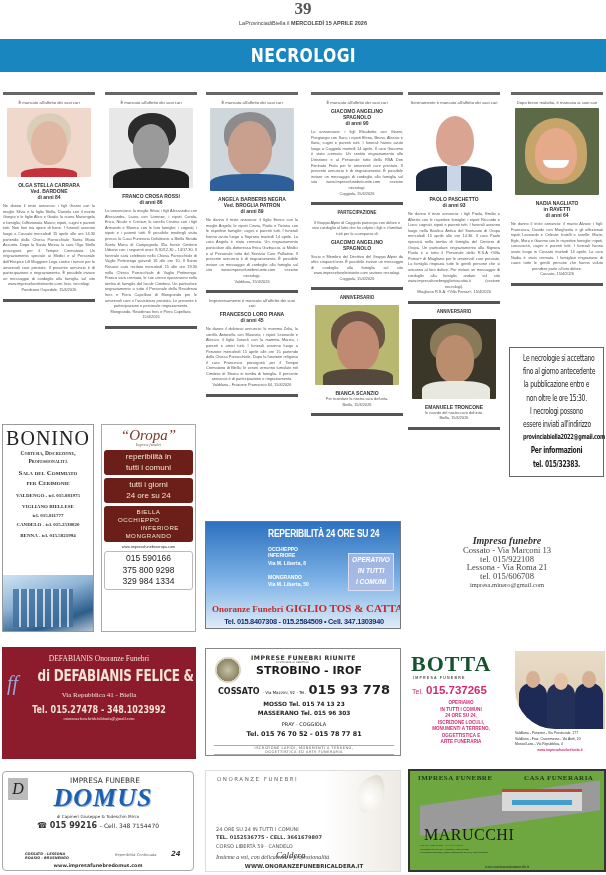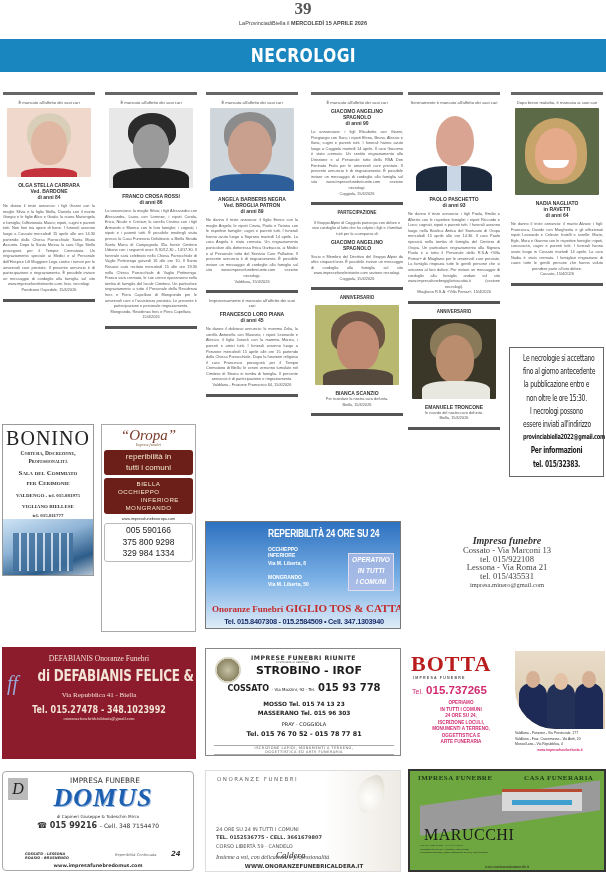--- a/index.html
+++ b/index.html
@@ -29,21 +29,21 @@
   .ph { border-radius: 1px; position: relative; overflow: hidden; }
   .ph .head { position: absolute; border-radius: 50% 50% 45% 45%; }
   .ph .hair { position: absolute; border-radius: 50% 50% 40% 40%; }
   .ph .torso { position: absolute; border-radius: 40% 40% 0 0; }
 
   .notice-box { position: absolute; left: 509px; top: 347px; width: 95px; height: 130px; border: 1.5px solid #666; text-align: center; font-family: "DejaVu Sans", sans-serif; font-size: 8.4px; line-height: 13.2px; color: #222; padding-top: 4px; letter-spacing: -0.4px; }
   .notice-box .l { display: block; transform: scaleX(0.72); white-space: nowrap; }
   .notice-box .strong { font-weight: bold; }
 
   .ad { position: absolute; overflow: hidden; }
-  .bonino { left: 2px; top: 424px; width: 92px; height: 152px; border: 1px solid #999; background: #fff; text-align: center; font-family: "Liberation Serif", serif; color: #333; }
+  .bonino { left: 2px; top: 424px; width: 92px; height: 208px; border: 1px solid #999; background: #fff; text-align: center; font-family: "Liberation Serif", serif; color: #333; }
   .bonino .logo { font-size: 20px; letter-spacing: 1px; margin-top: 2px; color: #222; }
   .bonino .t { font-size: 5.5px; font-variant: small-caps; font-weight: bold; line-height: 7.5px; }
   .bonino .t2 { font-size: 7px; font-variant: small-caps; font-weight: bold; line-height: 10px; margin-top: 3px; }
   .bonino .addr { font-size: 5px; font-weight: bold; line-height: 11px; margin-top: 2px; }
   .bonino .bld { position: absolute; left: 0; bottom: 0; width: 92px; height: 56px; background: linear-gradient(160deg, #cfe4f5 0%, #8fb4d6 40%, #2d5d8a 75%, #b9c8d6 100%); }
   .bonino .bld:after { content: ""; position: absolute; left: 10px; top: 14px; width: 60px; height: 38px; background: repeating-linear-gradient(90deg, #3f6f9c 0 6px, #d9e6f1 6px 8px); opacity: 0.8; }
 
   .oropa { left: 101px; top: 424px; width: 95px; height: 208px; border: 1px solid #aaa; background: #fff; text-align: center; }
   .oropa .logo { font-family: "Liberation Serif", serif; font-style: italic; font-size: 15px; color: #7a3a2a; margin-top: 2px; }
   .oropa .sub { font-family: "Liberation Serif", serif; font-style: italic; font-size: 4px; color: #7a5a3a; margin-top: -2px; }
@@ -78,21 +78,21 @@
 
   .strobino { left: 205px; top: 648px; width: 196px; height: 108px; border: 1px solid #888; background: #fff; text-align: center; color: #222; font-family: "DejaVu Sans", sans-serif; }
   .strobino .emb { position: absolute; left: 9px; top: 8px; width: 26px; height: 26px; border-radius: 50%; background: radial-gradient(circle, #c8c2a8 0%, #8d8664 60%, #d9d4c2 62%); }
   .strobino .h1 { position: absolute; left: 45px; top: 5px; font-size: 6.2px; font-weight: bold; color: #333; letter-spacing: 0.5px; }
   .strobino .h1s { position: absolute; left: 70px; top: 12px; font-size: 2.5px; color: #444; }
   .strobino .h2 { position: absolute; left: 50px; top: 15px; font-size: 11px; font-weight: bold; color: #1a1a1a; white-space: nowrap; }
   .strobino .row { position: absolute; left: 0; width: 196px; white-space: nowrap; font-weight: bold; }
   .strobino .foot { position: absolute; left: 8px; top: 96px; width: 180px; height: 10px; border-top: 1px solid #aaa; border-bottom: 1px solid #aaa; font-size: 3.5px; line-height: 4.3px; color: #555; letter-spacing: 0.5px; }
 
   .botta { left: 409px; top: 648px; width: 196px; height: 110px; background: #fff; }
-  .botta .logo { position: absolute; left: 2px; top: 3px; font-family: "Liberation Serif", serif; font-weight: bold; font-size: 22px; color: #b91c1c; letter-spacing: 1px; text-align: right; }
+  .botta .logo { position: absolute; left: 2px; top: 3px; font-family: "Liberation Serif", serif; font-weight: bold; font-size: 22px; color: #14532d; letter-spacing: 1px; text-align: right; }
   .botta .sub { position: absolute; left: 4px; top: 28px; font-size: 3.6px; letter-spacing: 1.2px; font-weight: bold; color: #555; }
   .botta .tel { position: absolute; left: 3px; top: 36px; font-weight: bold; font-size: 11.5px; color: #d12a70; white-space: nowrap; }
   .botta .tel small { font-size: 7px; font-weight: normal; }
   .botta .lines { position: absolute; left: 0; top: 52px; width: 104px; text-align: center; font-weight: bold; color: #d12a70; font-size: 4.6px; line-height: 6.5px; }
   .botta .photo { position: absolute; left: 106px; top: 3px; width: 90px; height: 78px; background: linear-gradient(180deg, #e9dcc8 0%, #d8c6ac 100%); border-radius: 0 0 0 40px; overflow: hidden; }
   .botta .p { position: absolute; bottom: 0; width: 28px; height: 46px; background: #1d2a55; border-radius: 12px 12px 0 0; }
   .botta .pf { position: absolute; width: 14px; height: 17px; border-radius: 50%; background: #d5b094; }
   .botta .addr { position: absolute; left: 106px; top: 83px; width: 90px; font-size: 3.4px; line-height: 5.5px; color: #333; text-align: left; }
   .botta .addr .u { color: #d12a70; font-weight: bold; text-align: center; }
 
@@ -287,29 +287,33 @@
   <div class="bld"></div>
 </div>
 
 <div class="ad oropa">
   <div class="logo">“Oropa”</div>
   <div class="sub">Imprese funebri</div>
   <div class="box">
     <div>reperibilità in</div>
     <div>tutti i comuni</div>
   </div>
+  <div class="box">
+    <div>tutti i giorni</div>
+    <div>24 ore su 24</div>
+  </div>
   <div class="box small">
     <div>BIELLA</div>
     <div style="text-align:left;padding-left:2px">OCCHIEPPO</div>
     <div style="text-align:right;padding-right:2px">INFERIORE</div>
     <div>MONGRANDO</div>
   </div>
   <div class="url">www.impresafunebreoropa.com</div>
   <div class="phones">
-    <div>005 590166</div>
+    <div>015 590166</div>
     <div>375 800 9298</div>
     <div>329 984 1334</div>
   </div>
 </div>
 
 <div class="ad giglio">
   <div class="h">REPERIBILITÀ 24 ORE SU 24</div>
   <div class="loc" style="top:24px">OCCHIEPPO</div>
   <div class="loc" style="top:30px">INFERIORE</div>
   <div class="loc" style="top:38px">Via M. Liberta, 8</div>
@@ -322,42 +326,42 @@
   </div>
   <div class="nm"><span>Onoranze Funebri</span> <b>GIGLIO TOS &amp; CATTAI</b></div>
   <div class="tel">Tel. 015.8407308 - 015.2584509 • Cell. 347.1303940</div>
 </div>
 
 <div class="ad minero">
   <div class="imp">Impresa funebre</div>
   <div class="ln">Cossato - Via Marconi 13</div>
   <div class="ln">tel. 015/922108</div>
   <div class="ln">Lessona - Via Roma 21</div>
-  <div class="ln">tel. 015/435531</div>
+  <div class="ln">tel. 015/606708</div>
   <div class="mail">impresa.minero@gmail.com</div>
 </div>
 
 <div class="ad defab">
   <div class="top">DEFABIANIS Onoranze Funebri</div>
   <div class="ff">ff</div>
   <div class="big">di DEFABIANIS FELICE &amp; C.</div>
   <div class="addr">Via Repubblica 41 - Biella</div>
   <div class="tel">Tel. 015.27478 - 348.1023992</div>
   <div class="mail">onoranzefunebridefabianis@gmail.com</div>
 </div>
 
 <div class="ad strobino">
   <div class="emb"></div>
   <div class="h1">IMPRESE FUNEBRI RIUNITE</div>
   <div class="h1s">DI STROBINO E LIBERTALLI</div>
   <div class="h2">STROBINO - IROF</div>
   <div class="row" style="top:33px;font-size:8px;">
     <span>COSSATO</span>
     <span style="font-size:4px;font-weight:normal">- Via Mazzini, 92 - Tel.</span>
-    <span style="font-size:10px">015 93 778</span>
+    <span style="font-size:13px">015 93 778</span>
   </div>
   <div class="row" style="top:52px;font-size:5.8px;">MOSSO  Tel. 015 74 13 23</div>
   <div class="row" style="top:61px;font-size:5.8px;">MASSERANO  Tel. 015 96 303</div>
   <div class="row" style="top:72px;font-size:5px;font-weight:normal;">PRAY - COGGIOLA</div>
   <div class="row" style="top:81px;font-size:6.4px;">Tel. 015 76 70 52 - 015 78 77 81</div>
   <div class="foot">
     <div>ISCRIZIONE LAPIDI, MONUMENTI A TERRENO,</div>
     <div>OGGETTISTICA ED ARTE FUNERARIA</div>
   </div>
 </div>

